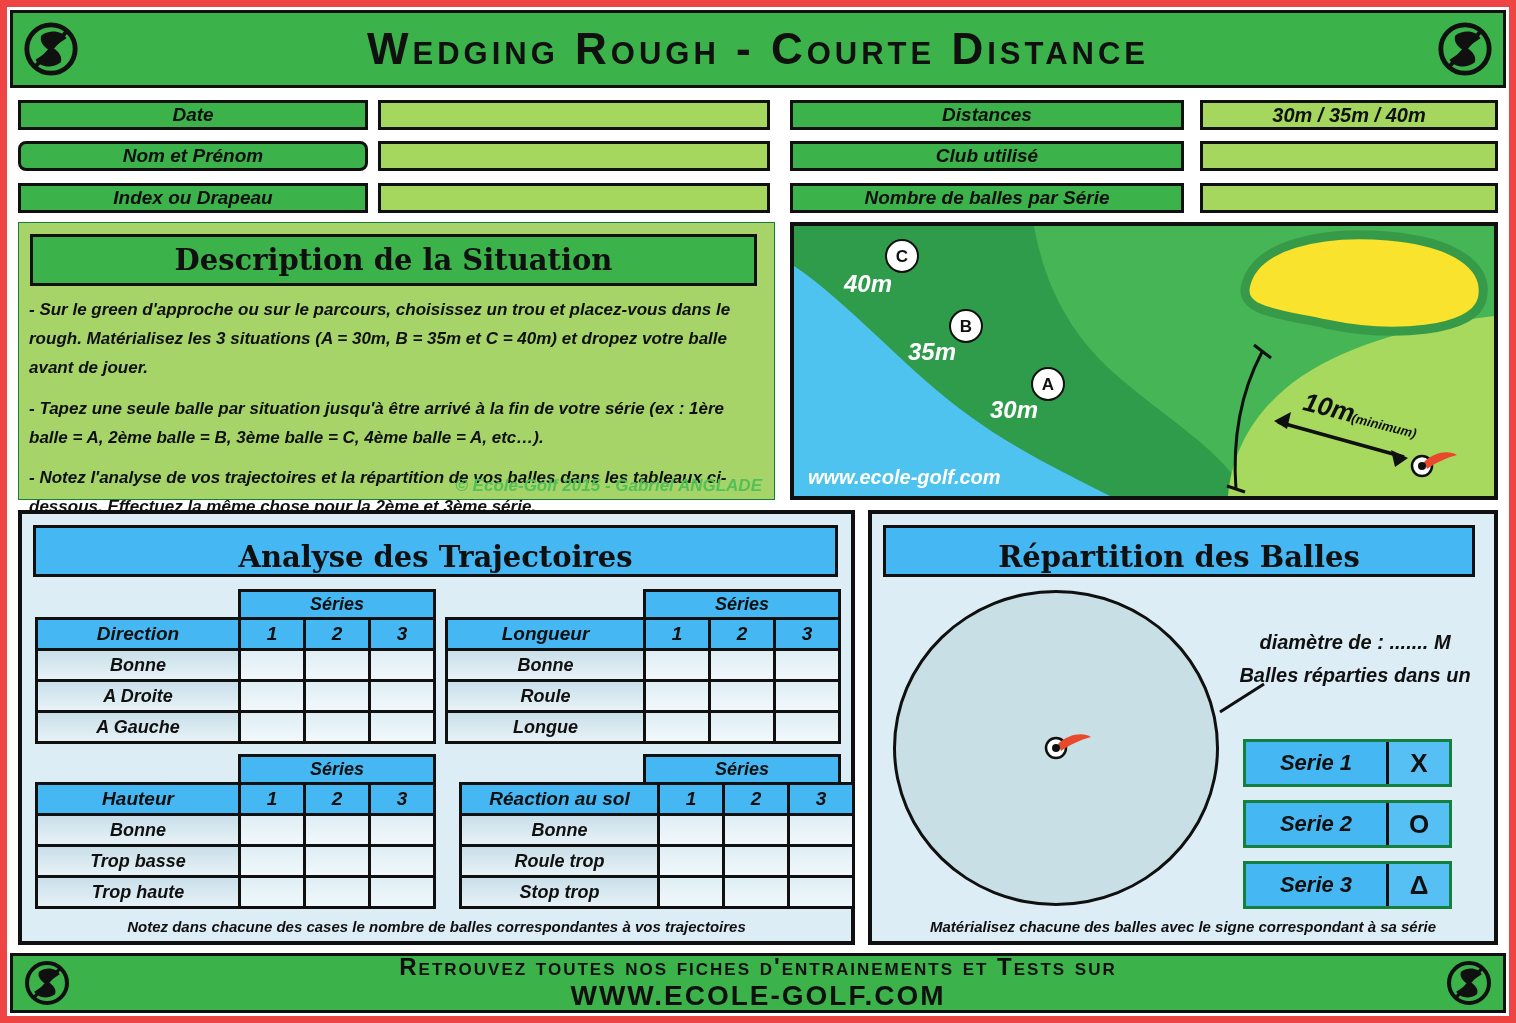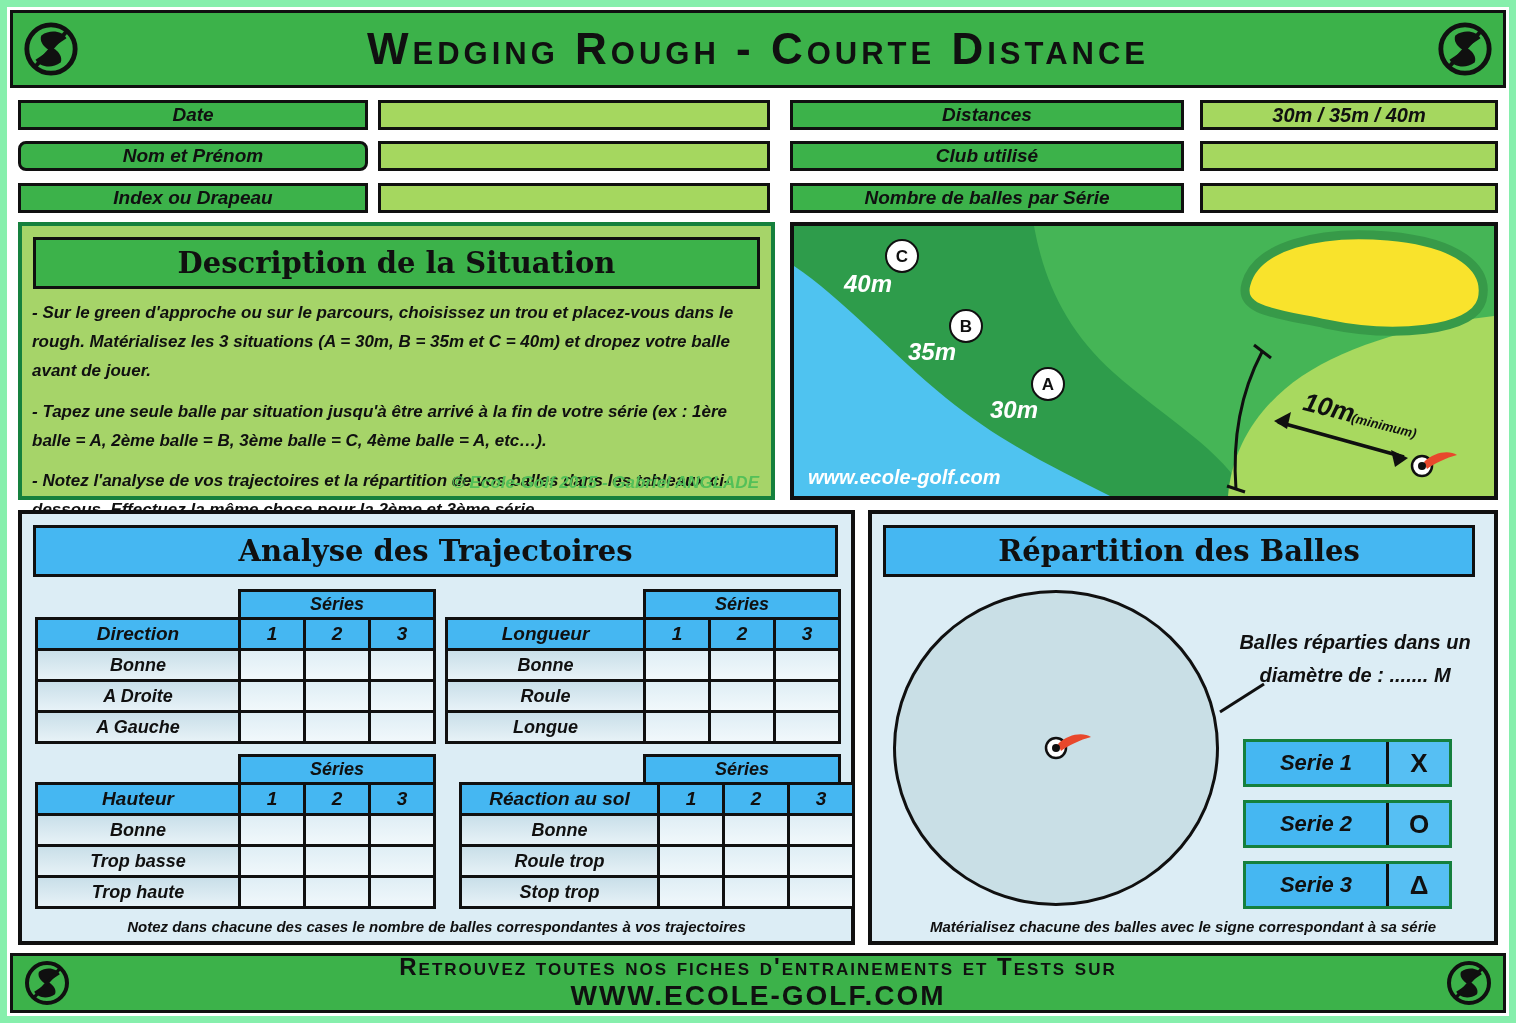--- a/index.html
+++ b/index.html
@@ -1,46 +1,46 @@
 <!DOCTYPE html>
 <html><head>
 <meta charset="utf-8">
 <style>
   html,body{margin:0;padding:0;background:#777;}
-  .page{position:relative;width:1516px;height:1023px;background:#86efac;overflow:hidden;
+  .page{position:relative;width:1516px;height:1023px;background:#ef4444;overflow:hidden;
         font-family:"Liberation Sans",sans-serif;color:#101010;}
   .inner{position:absolute;inset:7px;background:#ffffff;}
   .abs{position:absolute;box-sizing:border-box;}
 
   
   .greenbar{background:#3CB24A;border:3px solid #101010;}
   .page-title{display:flex;align-items:center;justify-content:center;
       font-weight:bold;font-variant:small-caps;font-size:44px;letter-spacing:4px;}
   .logo{display:flex;align-items:center;justify-content:center;}
 
   
   .flabel{background:#3CB24A;border:3px solid #101010;display:flex;align-items:center;justify-content:center;
       font-style:italic;font-weight:bold;font-size:19px;height:30px;}
   .fvalue{background:#A5D75F;border:3px solid #101010;display:flex;align-items:center;justify-content:center;
       font-style:italic;font-weight:bold;font-size:20px;height:30px;}
 
   
-  .desc-panel{background:#A6D469;border:4px solid #15803d;}
+  .desc-panel{background:#A6D469;border:1px solid #15803d;}
   .desc-title{background:#3CB24A;border:3px solid #101010;display:flex;align-items:center;justify-content:center;
       font-family:"DejaVu Serif",serif;font-weight:bold;font-size:29px;}
   .desc-body{font-style:italic;font-weight:bold;font-size:17px;line-height:1.72;}
   .desc-body p{margin:0 0 11px 0;}
   .credit{color:#53C058;font-style:italic;font-weight:bold;font-size:17px;}
 
   
   .map-panel{border:4px solid #101010;background:#45B556;}
 
   
   .blue-panel{background:#DCEDF5;border:4px solid #101010;}
-  .sec-title{background:#45B7F2;border:3px solid #101010;display:flex;align-items:center;justify-content:center;
+  .sec-title{background:#45B7F2;border:3px solid #101010;display:flex;align-items:flex-end;justify-content:center;
       font-family:"DejaVu Serif",serif;font-weight:bold;font-size:29px;}
   .series-box{position:absolute;height:31px;background:#45B7F2;border:3px solid #101010;box-sizing:border-box;
       display:flex;align-items:center;justify-content:center;font-style:italic;font-weight:bold;font-size:18px;}
   .tgrid{position:absolute;top:28px;display:grid;background:#101010;padding:3px;gap:3px;grid-auto-rows:28px;}
   .tgrid div{display:flex;align-items:center;justify-content:center;}
   .th{background:#45B7F2;font-style:italic;font-weight:bold;font-size:19px;}
   .tl{background:linear-gradient(180deg,#c9dfe9,#e7f2f7);font-style:italic;font-weight:bold;font-size:18px;}
   .tc{background:linear-gradient(180deg,#dfeef5,#f1f8fb);}
   .tnote{font-style:italic;font-weight:bold;font-size:15px;text-align:center;}
 
@@ -284,22 +284,22 @@
     <div class="abs dispersion-circle" style="left:21px;top:76px;width:326px;height:316px;"></div>
 
     <svg class="abs" style="left:0;top:0;pointer-events:none;" viewBox="0 0 622 427" width="622" height="427">
       <line x1="348" y1="198" x2="392" y2="170" stroke="#101010" stroke-width="3"></line>
       <circle cx="184" cy="234" r="10" fill="#ffffff" stroke="#101010" stroke-width="2.5"></circle>
       <path d="M186,230 C196,220 211,218 219,223 C208,226 197,231 189,237 Z" fill="#E8482C"></path>
       <circle cx="184" cy="234" r="4" fill="#101010"></circle>
     </svg>
 
     <div class="abs caption" style="left:352px;top:112px;width:262px;">
+      <div>diamètre de : ....... M</div>
       <div>Balles réparties dans un</div>
-      <div>diamètre de : ....... M</div>
     </div>
 
     <div class="legend-row" style="top:225px;">
       <div class="legend-label">Serie 1</div>
       <div class="legend-sign">X</div>
     </div>
     <div class="legend-row" style="top:286px;">
       <div class="legend-label">Serie 2</div>
       <div class="legend-sign">O</div>
     </div>

